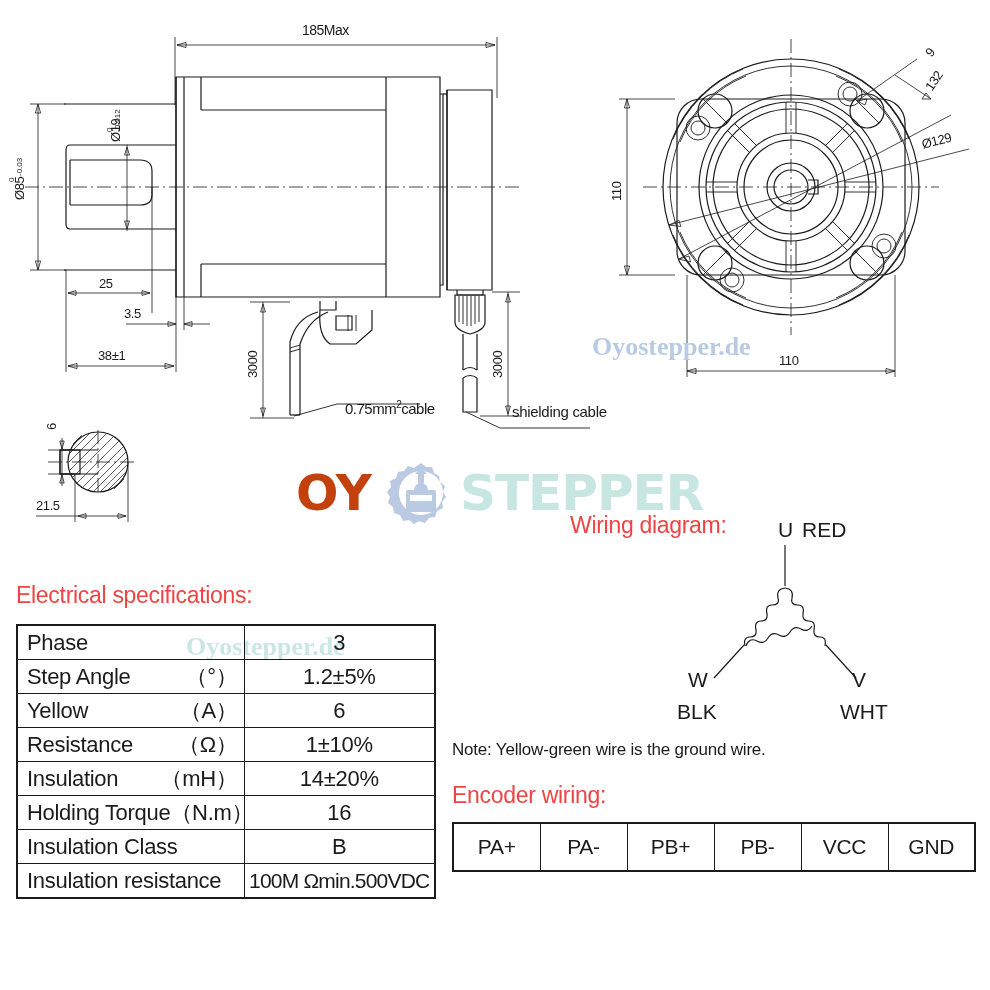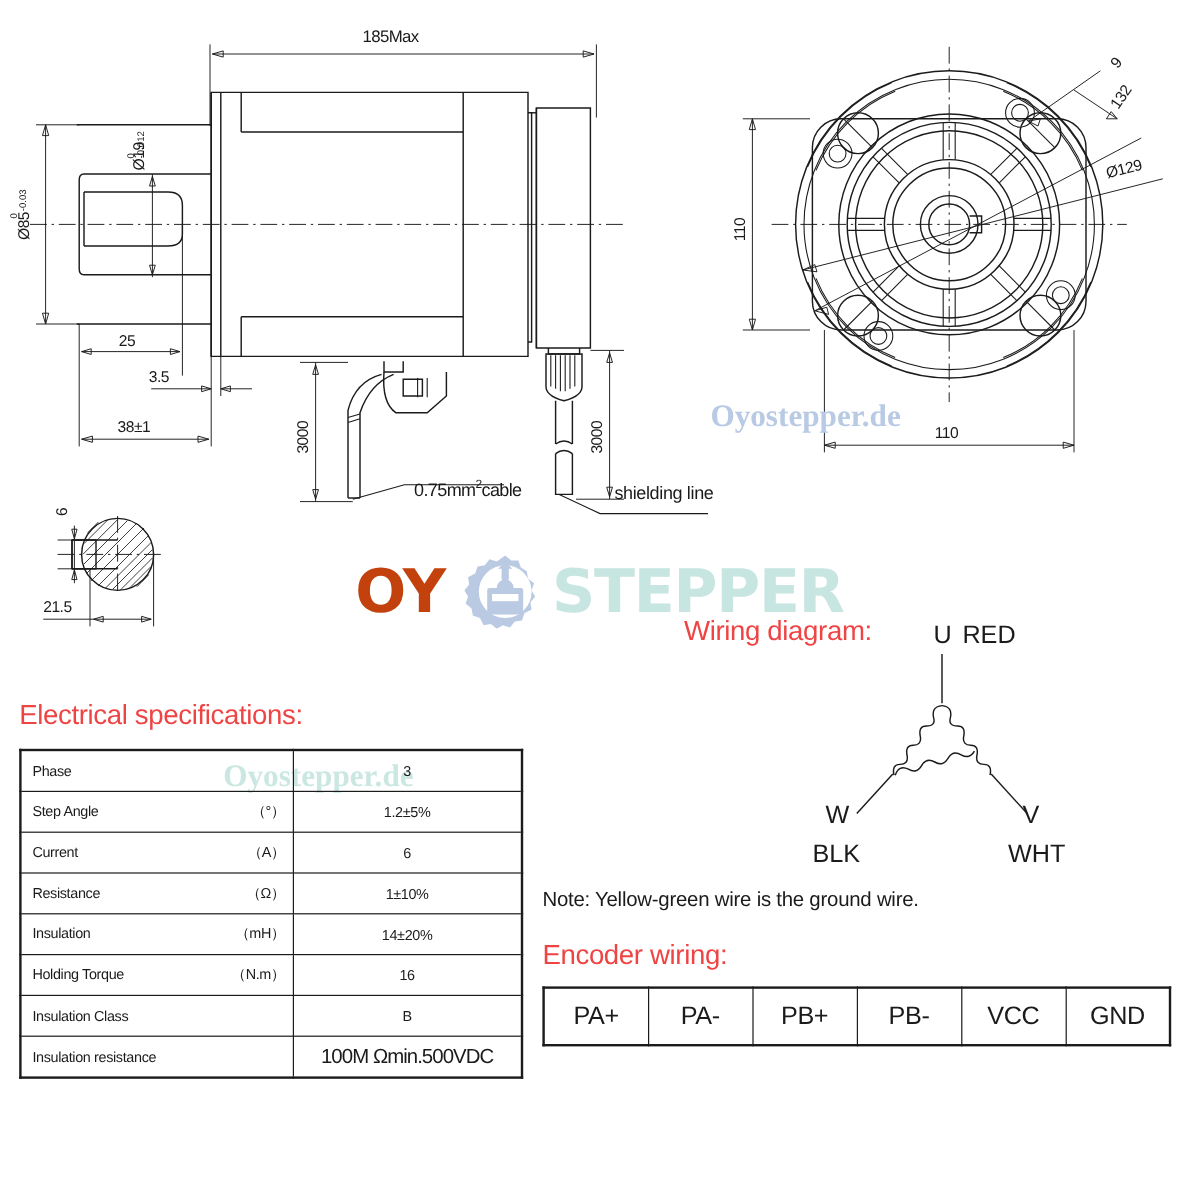--- a/index.html
+++ b/index.html
@@ -103,36 +103,36 @@
     top: 624px;
     width: 418px;
     border-collapse: collapse;
     border: 2.2px solid #1b1b1b;
     table-layout: fixed;
   }
   #spec-table td {
     border: 1.4px solid #1b1b1b;
     height: 33px;
     font-family: "Liberation Sans", sans-serif;
-    font-size: 12px;
+    font-size: 22px;
     color: #1b1b1b;
     padding: 0;
     letter-spacing: -0.3px;
     position: relative;
     z-index: 2;
     background: transparent;
   }
   #spec-table td.label {
     padding-left: 9px;
     text-align: left;
   }
   #spec-table td.val {
     text-align: center;
   }
-  #spec-table td.val.small { font-size: 17px; letter-spacing: -0.8px; }
+  #spec-table td.val.small { font-size: 21px; letter-spacing: -0.8px; }
   .lbl-wrap { display: flex; align-items: baseline; }
   .lbl-wrap .nm { flex: 0 0 auto; }
   .lbl-wrap .un { margin-left: auto; padding-right: 6px; }
 
   
   #encoder-table {
     position: absolute;
     left: 452px;
     top: 822px;
     width: 524px;
@@ -501,21 +501,21 @@
               font-family:'Liberation Sans',sans-serif; letter-spacing:-0.5px;">185Max</div>
 
   <div style="position:absolute; left:345px; top:399px; font-size:15px;
               font-family:'Liberation Sans',sans-serif; letter-spacing:-0.5px;
               white-space:nowrap;">
     <span>0.75mm</span><sup style="font-size:10px;">2</sup><span>cable</span>
   </div>
 
   <div style="position:absolute; left:512px; top:403px; font-size:15px;
               font-family:'Liberation Sans',sans-serif; letter-spacing:-0.3px;
-              white-space:nowrap;">shielding line</div>
+              white-space:nowrap;">shielding cable</div>
 
   <div style="position:absolute; left:922px; top:50px; font-size:13px;
               font-family:'Liberation Sans',sans-serif;
               transform:rotate(-50deg); transform-origin:left top;">9</div>
 
   <div style="position:absolute; left:922px; top:85px; font-size:13px;
               font-family:'Liberation Sans',sans-serif; letter-spacing:-0.4px;
               transform:rotate(-56deg); transform-origin:left top;">132</div>
 
   <div style="position:absolute; left:920px; top:137px; font-size:13px;
@@ -559,21 +559,21 @@
             <div class="lbl-wrap">
               <span class="nm">Step Angle</span>
               <span class="un">（°）</span>
             </div>
           </td>
           <td class="val">1.2±5%</td>
         </tr>
         <tr>
           <td class="label">
             <div class="lbl-wrap">
-              <span class="nm">Current</span>
+              <span class="nm">Yellow</span>
               <span class="un">（A）</span>
             </div>
           </td>
           <td class="val">6</td>
         </tr>
         <tr>
           <td class="label">
             <div class="lbl-wrap">
               <span class="nm">Resistance</span>
               <span class="un">（Ω）</span>

